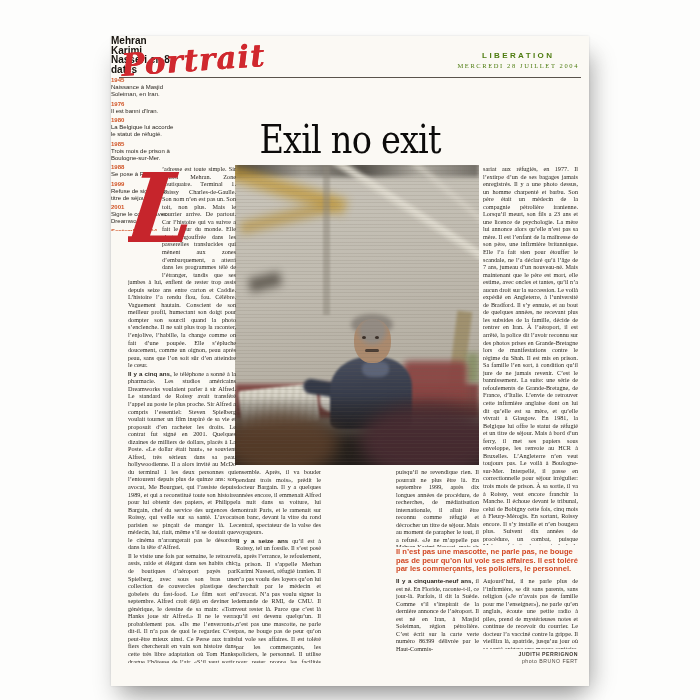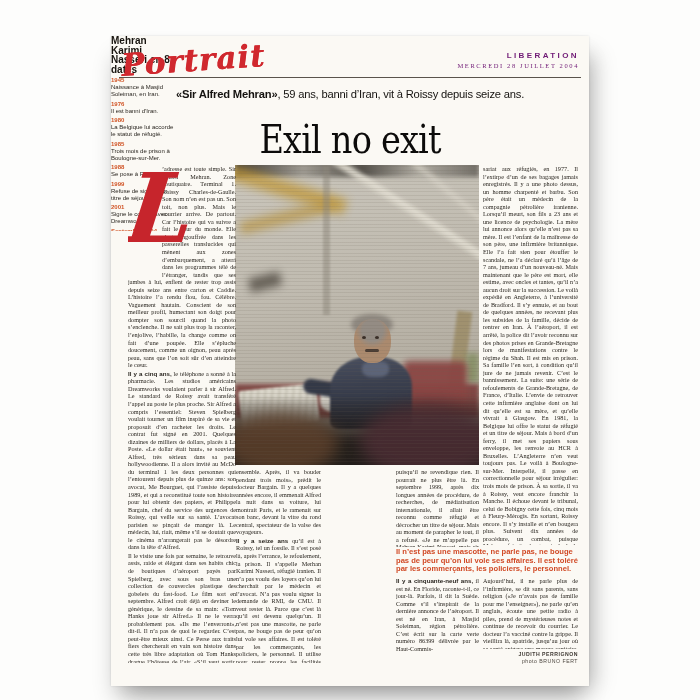--- a/index.html
+++ b/index.html
@@ -4,21 +4,21 @@
 <style>
   html,body{margin:0;padding:0;}
   body{width:700px;height:700px;background:#fdfdfc;font-family:"Liberation Serif",serif;overflow:hidden;}
   .stage{position:relative;width:700px;height:700px;}
   .page{position:absolute;left:111px;top:36px;width:478px;height:650px;background:#fbf9f4;
         box-shadow:0 16px 22px -6px rgba(0,0,0,.30), 14px 10px 22px -8px rgba(0,0,0,.18), 0 0 2px rgba(0,0,0,.12);}
   
   .script{position:absolute;left:10px;top:6px;font-family:"DejaVu Serif",serif;font-style:italic;font-weight:bold;
           font-size:31px;color:#d0282e;transform:rotate(-4deg);letter-spacing:1px;text-shadow:.4px 0 #d0282e;}
   .header-rule{position:absolute;left:8px;right:8px;top:41px;height:1px;background:#5a534c;}
-  .mast-right{position:absolute;right:10px;top:15px;text-align:right;color:#701a75;}
+  .mast-right{position:absolute;right:10px;top:15px;text-align:center;color:#4d7c0f;}
   .paper-name{font-family:"Liberation Sans",sans-serif;font-weight:bold;font-size:8px;letter-spacing:2.4px;}
   .paper-date{font-family:"Liberation Serif",serif;font-size:6.5px;letter-spacing:1.6px;margin-top:2px;}
   
   .kicker{position:absolute;left:0;right:0;top:52px;text-align:center;color:#14120f;
           font-family:"Liberation Sans",sans-serif;font-size:11.2px;line-height:13.5px;letter-spacing:-.2px;white-space:nowrap;}
   .kicker b{font-weight:bold;}
   .main-title{position:absolute;left:0;right:0;top:82px;text-align:center;color:#0c0b0a;
           font-family:"DejaVu Serif",serif;font-size:40px;line-height:42px;letter-spacing:-1px;transform:scaleX(.84);}
   
   .col{position:absolute;overflow:hidden;text-align:justify;color:#29251f;
@@ -90,21 +90,20 @@
   <div class="page">
 
     <div class="script">Portrait</div>
     <div class="header-rule"></div>
     <div class="mast-right">
       <div class="paper-name">LIBERATION</div>
       <div class="paper-date">MERCREDI 28 JUILLET 2004</div>
     </div>
 
     <div class="kicker">
-      <div><b>«Sir Alfred Mehran»</b><span>, 59 ans, banni d’Iran, vit à Roissy depuis seize ans.</span></div>
     </div>
     <div class="main-title">Exil no exit</div>
 
     <div class="photo">
       <div class="ph ph-topdark"></div>
       <div class="ph ph-y1"></div>
       <div class="ph ph-y2"></div>
       <div class="ph ph-post"></div>
       <div class="ph ph-beam"></div>
       <div class="ph ph-beam2"></div>

